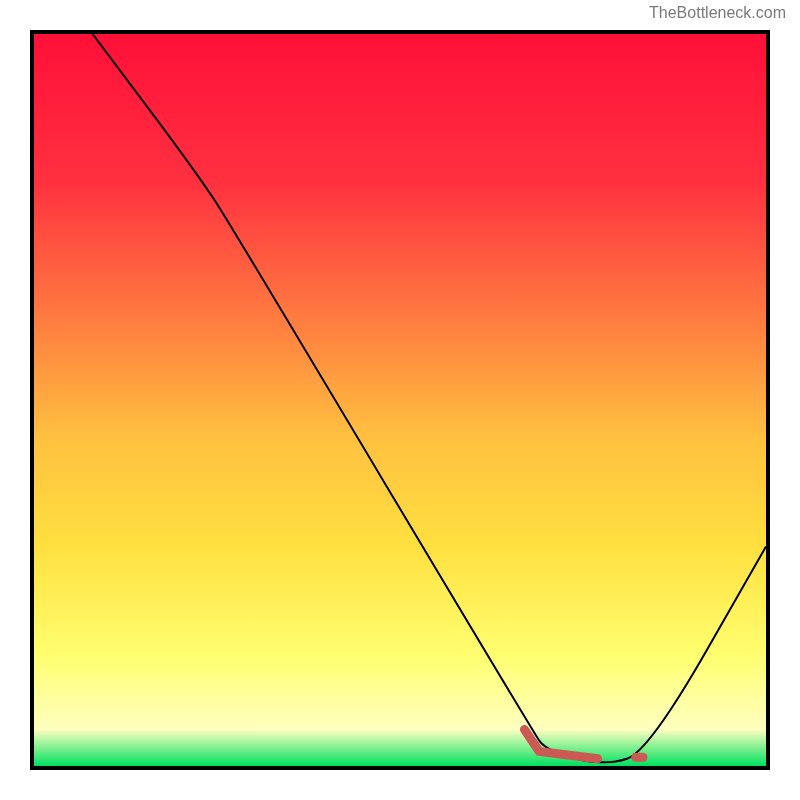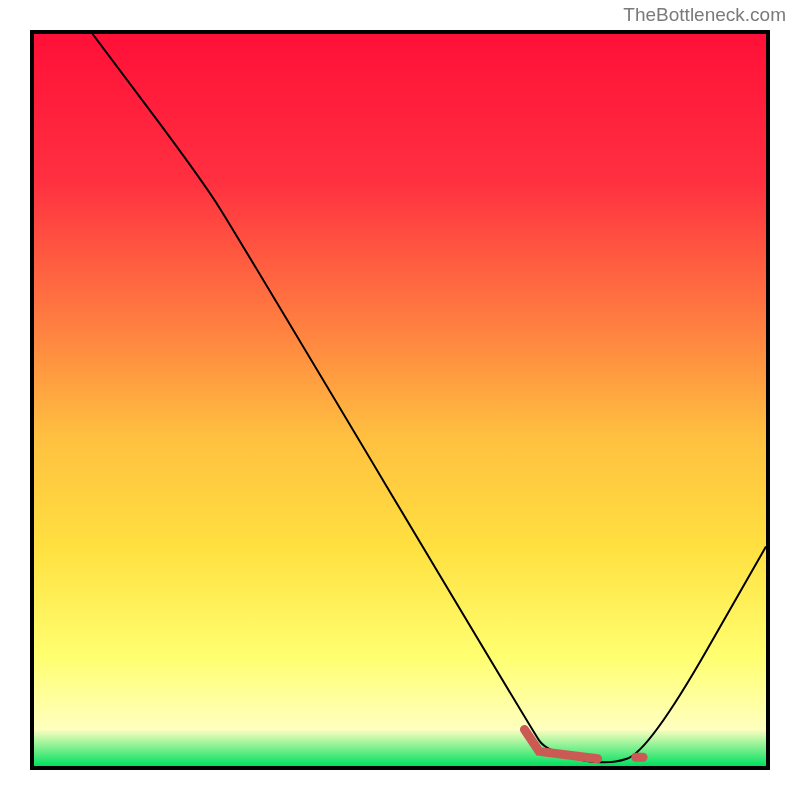--- a/index.html
+++ b/index.html
@@ -14,21 +14,21 @@
   .container {
     position: relative;
     width: 800px;
     height: 800px;
   }
   .watermark {
     position: absolute;
     top: 4px;
     right: 14px;
     color: #7a7a7a;
-    font-size: 19px;
+    font-size: 16px;
     font-weight: 500;
     z-index: 10;
   }
   .plot-area {
     position: absolute;
     left: 30px;
     top: 30px;
     width: 740px;
     height: 740px;
     border: 4px solid #000;

